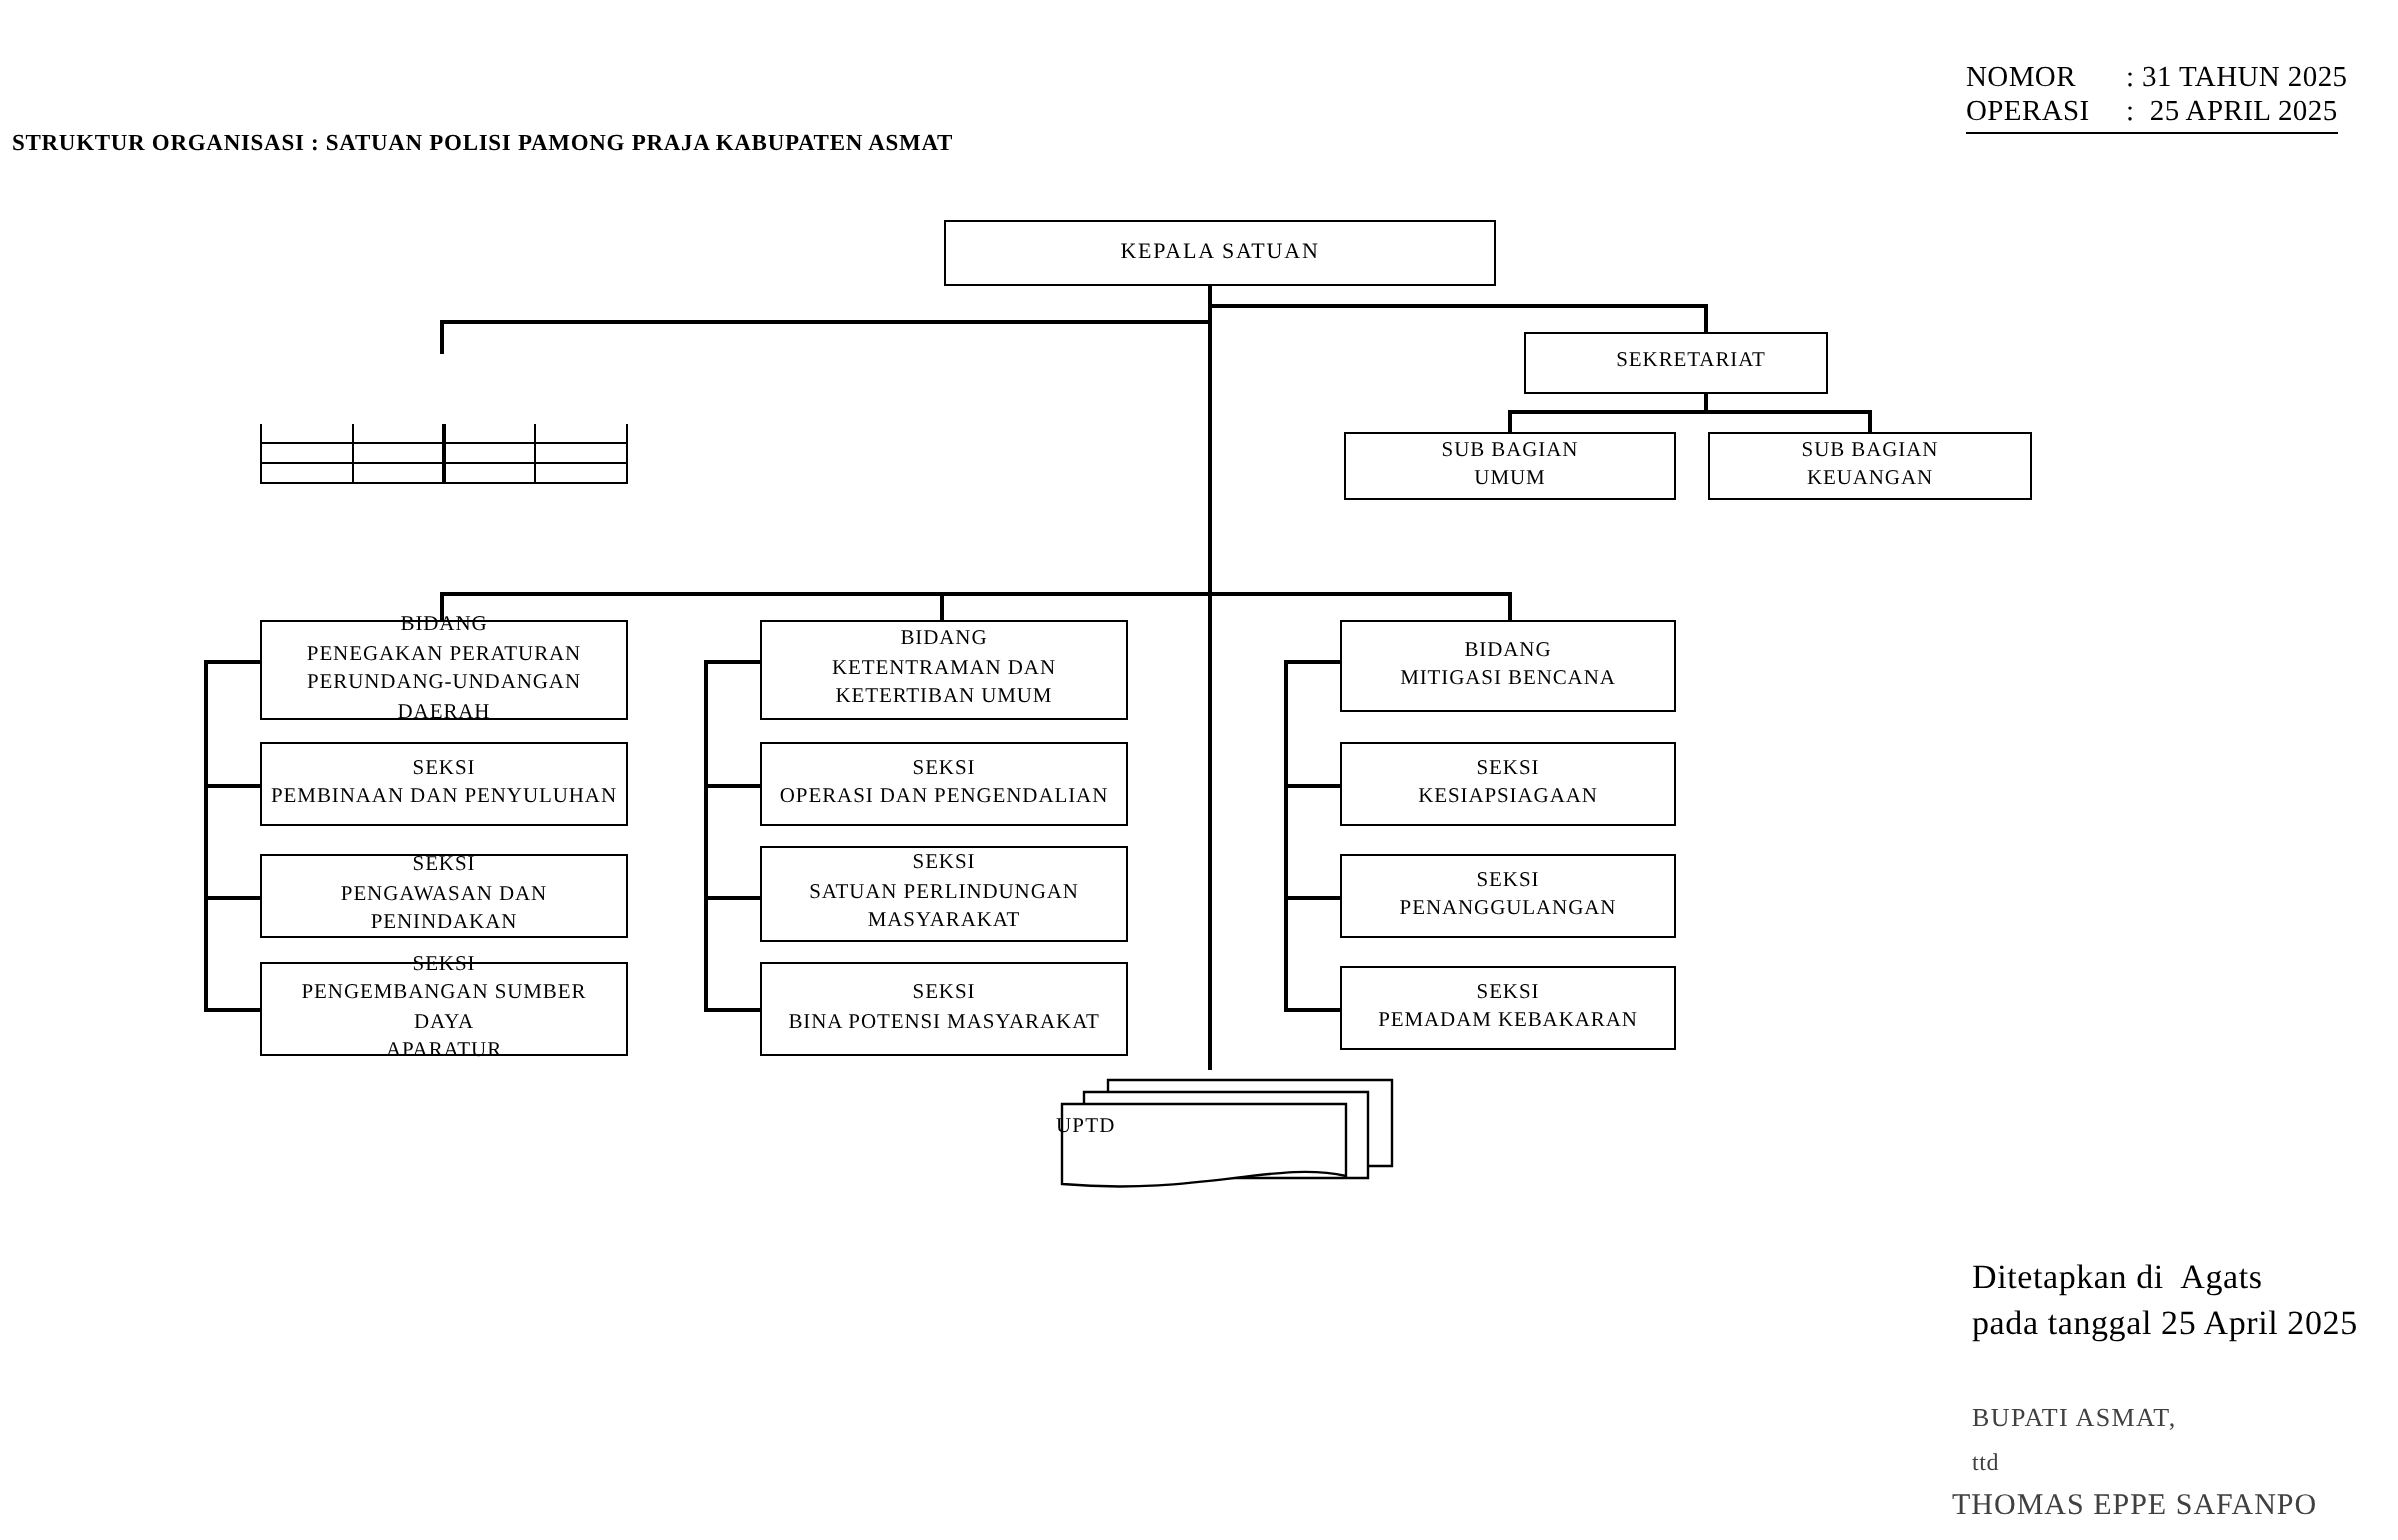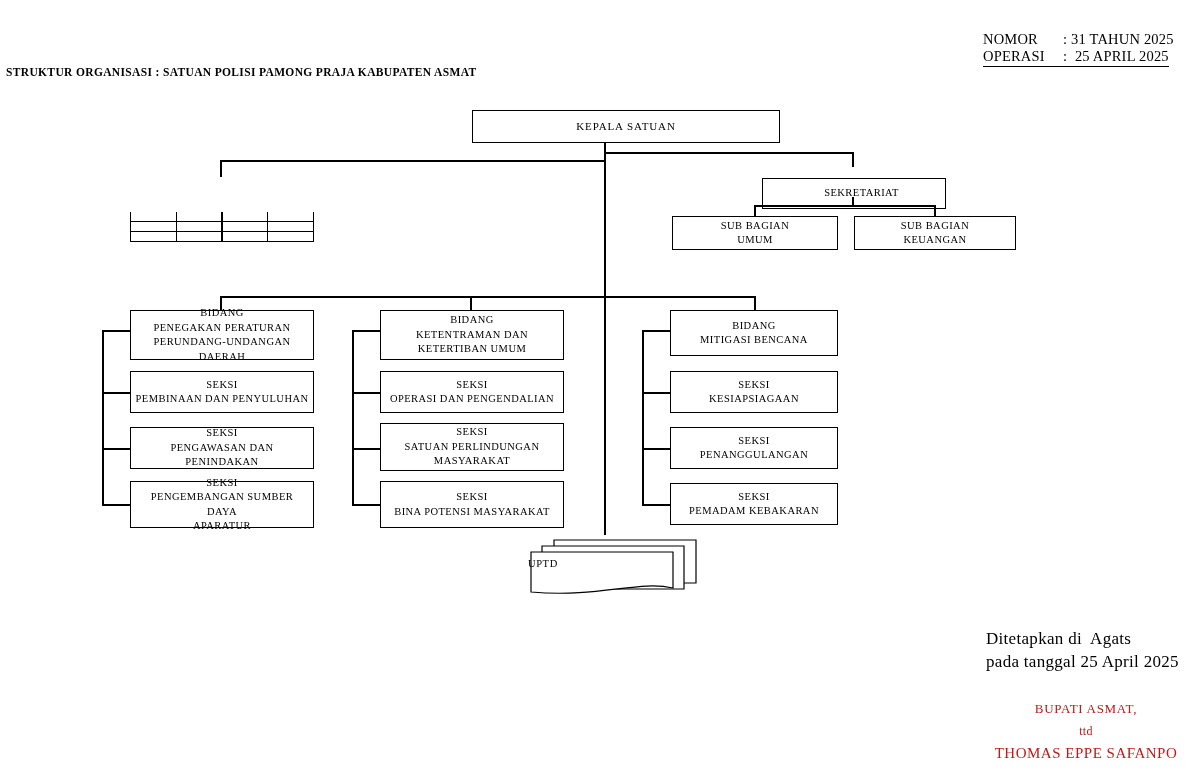--- a/index.html
+++ b/index.html
@@ -88,36 +88,36 @@
 
   
   .sig {
     font-size: 17px;
     letter-spacing: .3px;
     white-space: pre;
     line-height: 23px;
   }
   .sig-place { left: 986px; top: 627px; }
   .sig-date  { left: 986px; top: 650px; }
-  .sig-grey  { color: #b91c1c; text-align: center; width: 200px; }
+  .sig-grey  { color: #404040; width: 200px; }
   .sig-bup   { left: 986px; top: 697px; font-size: 13px; letter-spacing: .7px; }
   .sig-ttd   { left: 986px; top: 720px; font-size: 12px; }
   .sig-name  { left: 976px; top: 742px; font-size: 15px; letter-spacing: .5px; width: 220px; }
 </style>
 </head>
 <body>
 
 <div id="page">
 
   <div class="abs hdr hdr-l2"><span class="hdr-lbl">NOMOR</span><span>: 31 TAHUN 2025</span></div>
   <div class="abs hdr hdr-l3"><span class="hdr-lbl2">OPERASI</span><span>:  25 APRIL 2025</span></div>
 
   <div class="abs doc-title">STRUKTUR ORGANISASI : SATUAN POLISI PAMONG PRAJA KABUPATEN ASMAT</div>
 
-  <div class="abs box big" style="left:472px; top:110px; width:308px; height:33px;">KEPALA SATUAN</div>
+  <div class="abs box big" style="left:472px; top:110px; width:276px; height:33px;">KEPALA SATUAN</div>
 
   <div class="abs ln lnv" style="left:604px; top:143px; height:392px;"></div>
 
   <div class="abs ln lnh" style="left:604px; top:152px; width:250px;"></div>
   <div class="abs ln lnv" style="left:852px; top:152px; height:15px;"></div>
 
   <div class="abs ln lnh" style="left:220px; top:160px; width:386px;"></div>
   <div class="abs ln lnv" style="left:220px; top:160px; height:17px;"></div>
 
   <div class="abs fgrid" style="left:130px; top:212px; width:184px; height:30px;">
@@ -128,21 +128,21 @@
     <div></div>
     <div></div>
     <div></div>
     <div></div>
     <div></div>
     <div></div>
     <div></div>
     <div></div>
   </div>
 
-  <div class="abs box" style="left:762px; top:178px; width:184px; height:31px;padding-left:19px;">SEKRETARIAT</div>
+  <div class="abs box" style="left:762px; top:166px; width:152px; height:31px;padding-left:19px;">SEKRETARIAT</div>
   <div class="abs ln lnv" style="left:852px; top:197px; height:9px;"></div>
   <div class="abs ln lnh" style="left:754px; top:205px; width:182px;"></div>
   <div class="abs ln lnv" style="left:754px; top:205px; height:11px;"></div>
   <div class="abs ln lnv" style="left:934px; top:205px; height:11px;"></div>
 
   <div class="abs box" style="left:672px; top:216px; width:166px; height:34px;">SUB  BAGIAN
 UMUM</div>
   <div class="abs box" style="left:854px; top:216px; width:162px; height:34px;">SUB  BAGIAN
 KEUANGAN</div>
 

